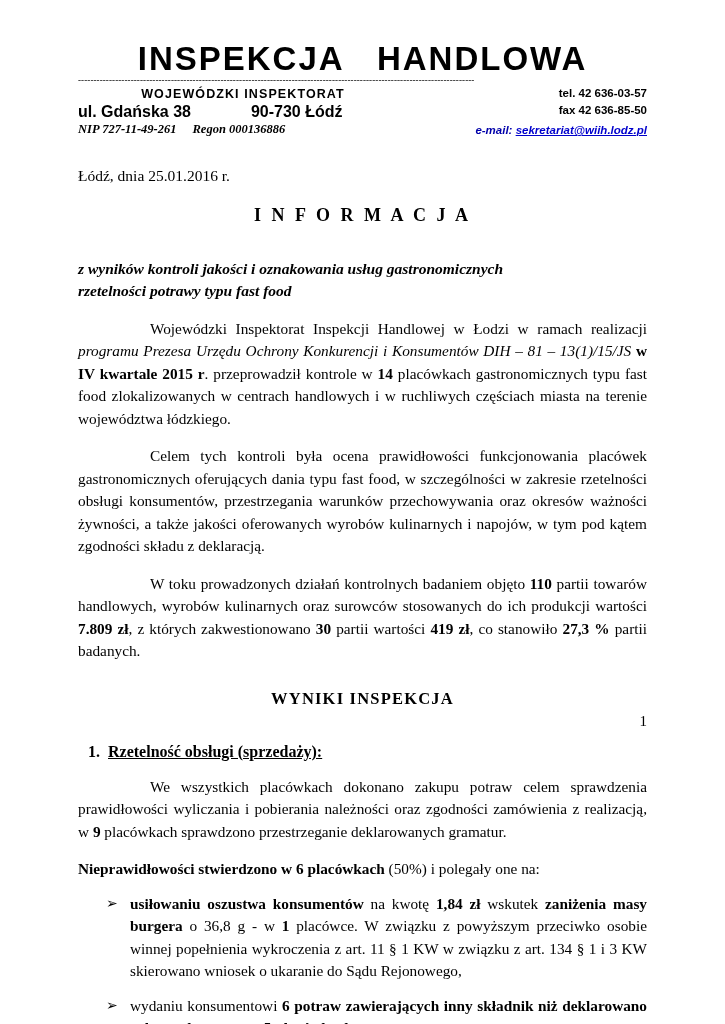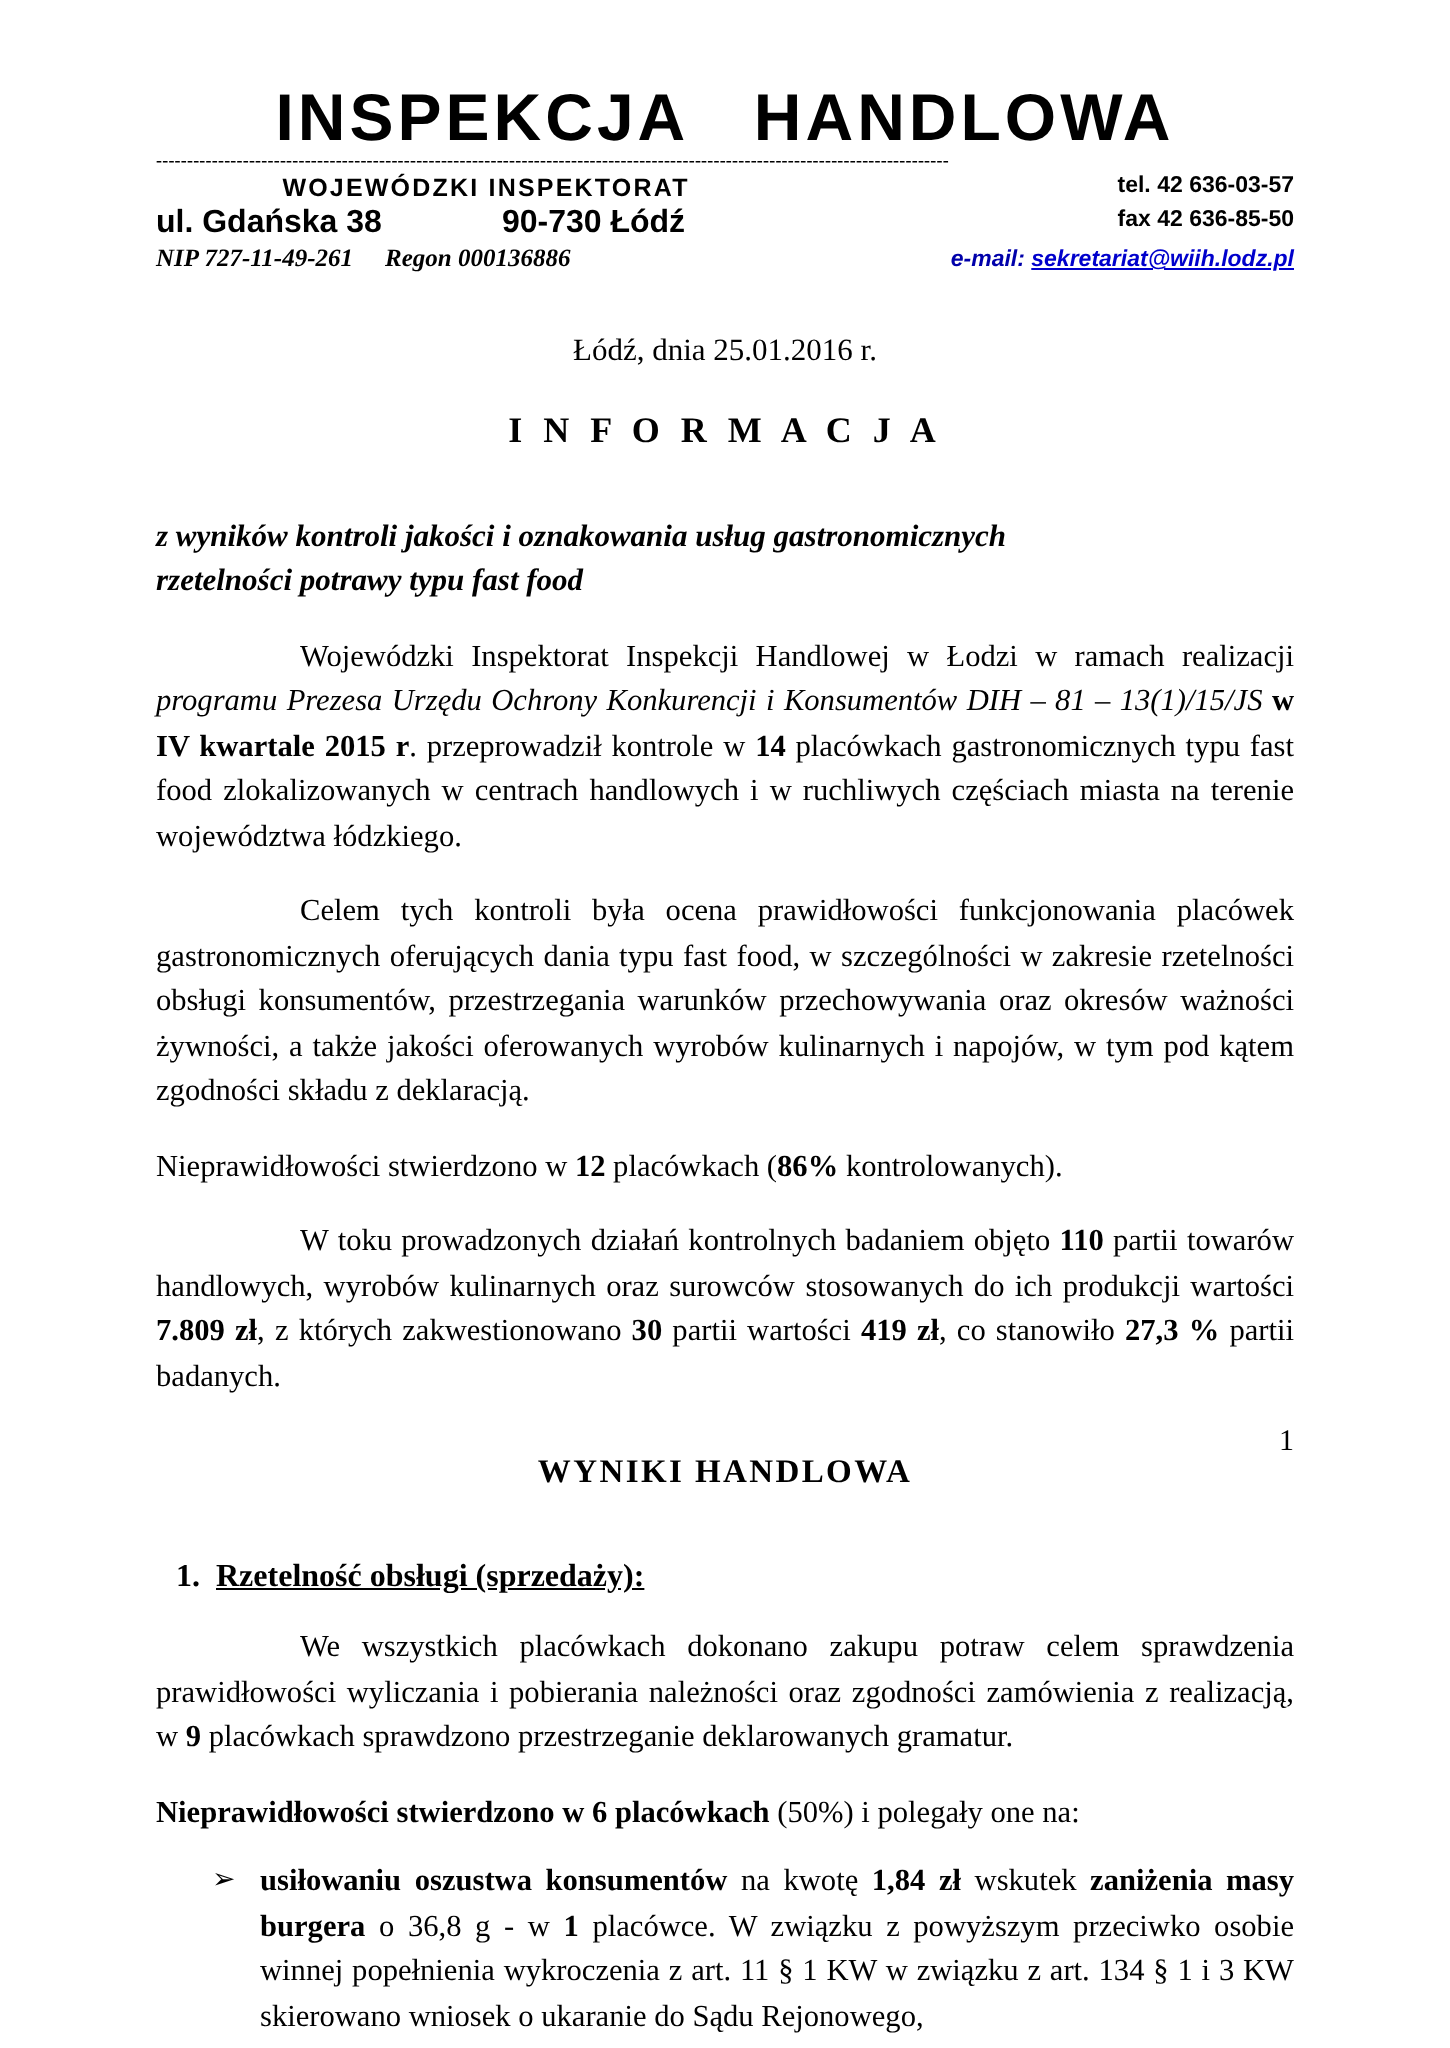--- a/index.html
+++ b/index.html
@@ -101,21 +101,21 @@
     font-size: 11.5px;
     padding-top: 3px;
     color: #0000aa;
   }
   .hdr-mail a {
     color: #0000cc;
     text-decoration: underline;
   }
   
   .dateline {
-    text-align: center;
+    text-align: left;
     font-size: 15.5px;
     margin-top: 30px;
   }
   .doc-title {
     text-align: center;
     font-weight: bold;
     font-size: 18px;
     letter-spacing: 3px;
     margin-top: 20px;
   }
@@ -241,29 +241,26 @@
     <div>z wyników kontroli jakości i oznakowania usług gastronomicznych</div>
     <div>rzetelności potrawy typu fast food</div>
   </div>
 
   <p class="body indent">
     <span>Wojewódzki Inspektorat Inspekcji Handlowej w Łodzi w ramach realizacji </span><span class="it">programu Prezesa Urzędu Ochrony Konkurencji i Konsumentów DIH – 81 – 13(1)/15/JS </span><span class="b">w IV kwartale 2015 r</span><span>. przeprowadził kontrole w </span><span class="b">14</span><span> placówkach gastronomicznych typu fast food zlokalizowanych w centrach handlowych i w ruchliwych częściach miasta na terenie województwa łódzkiego.</span>
   </p>
 
   <p class="body indent">Celem tych kontroli była ocena prawidłowości funkcjonowania placówek gastronomicznych oferujących dania typu fast food, w szczególności  w zakresie rzetelności obsługi konsumentów, przestrzegania warunków przechowywania oraz okresów ważności żywności, a także jakości oferowanych wyrobów kulinarnych i napojów, w tym pod kątem zgodności składu z deklaracją.</p>
 
-  <p class="body">
-    <span>Nieprawidłowości stwierdzono w </span><span class="b">12</span><span> placówkach (</span><span class="b">86%</span><span> kontrolowanych).</span>
-  </p>
 
   <p class="body indent">
     <span>W toku prowadzonych działań kontrolnych badaniem objęto </span><span class="b">110</span><span> partii towarów handlowych, wyrobów kulinarnych oraz surowców stosowanych do ich produkcji wartości </span><span class="b">7.809 zł</span><span>, z których zakwestionowano </span><span class="b">30</span><span> partii wartości </span><span class="b">419 zł</span><span>, co stanowiło </span><span class="b">27,3 %</span><span> partii badanych.</span>
   </p>
 
-  <div class="section-head">WYNIKI   HANDLOWA</div>
+  <div class="section-head">WYNIKI   INSPEKCJA</div>
 
   <div class="num-wrap">
     <span class="num">1.</span><span class="num-head" style="margin-top:16px;">Rzetelność obsługi (sprzedaży):</span>
   </div>
 
   <p class="body indent">
     <span>We wszystkich placówkach dokonano zakupu potraw celem sprawdzenia prawidłowości wyliczania i pobierania należności oraz zgodności zamówienia z realizacją, w </span><span class="b">9</span><span> placówkach sprawdzono przestrzeganie deklarowanych gramatur.</span>
   </p>
 
   <p class="body">

